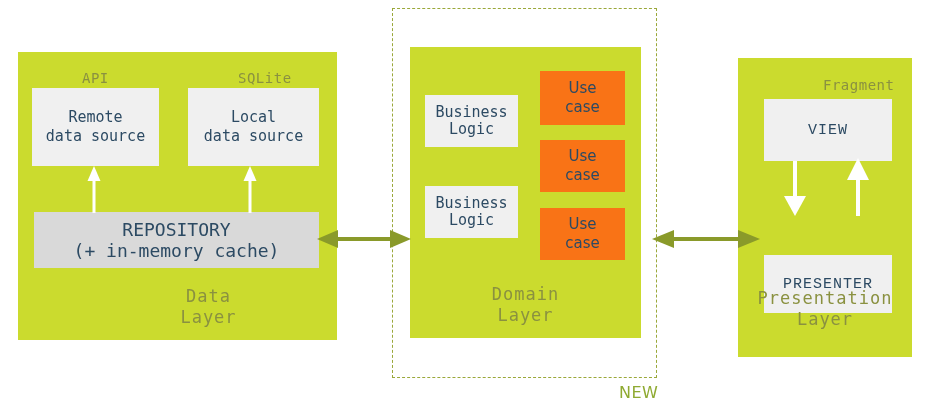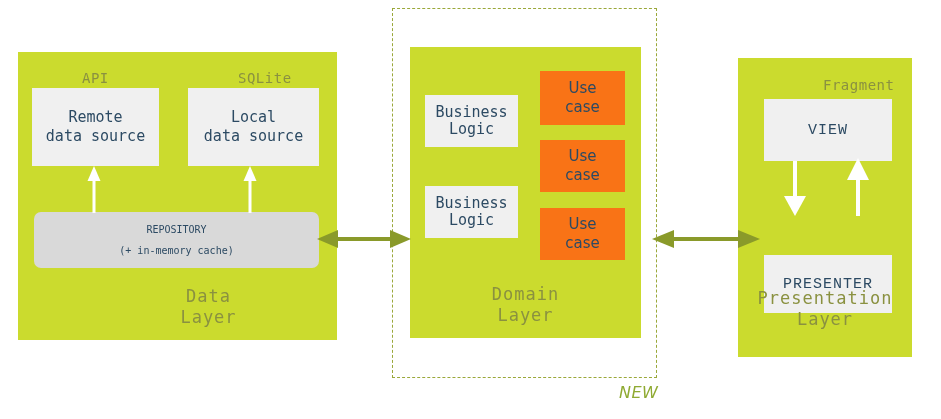--- a/index.html
+++ b/index.html
@@ -66,23 +66,22 @@
     align-items: center;
     justify-content: center;
     text-align: center;
     white-space: pre-line;
     font-family: "DejaVu Sans Mono", monospace;
     font-size: 15px;
     line-height: 19px;
   }
   .box.repo {
     background: #d9d9d9;
-    font-size: 10px;
+    font-size: 18px;
     line-height: 21px;
-    border-radius: 7px;
   }
   .box.usecase {
     background: #f97316;
     font-family: "DejaVu Sans", sans-serif;
     font-size: 15px;
     line-height: 19px;
   }
   .box.bl {
     font-size: 15px;
     line-height: 17px;
@@ -149,21 +148,21 @@
 
   <div class="box usecase" style="left:540px; top:140px; width:85px; height:52px;">Use
 case</div>
 
   <div class="box usecase" style="left:540px; top:208px; width:85px; height:52px;">Use
 case</div>
 
   <div class="layer-title" style="left:410px; top:284px; width:231px;">Domain
 Layer</div>
 
-  <div class="new-tag" style="left:619px; top:383px;font-style:italic;">NEW</div>
+  <div class="new-tag" style="left:619px; top:383px;">NEW</div>
 
   <div class="layer-panel" style="left:738px; top:58px; width:174px; height:299px;"></div>
 
   <div class="src-label" style="left:777px; top:77px;">Fragment</div>
 
   <div class="box plain-sans" style="left:764px; top:99px; width:128px; height:62px;">VIEW</div>
 
   <div class="box plain-sans" style="left:764px; top:214px; width:128px; height:58px;margin-top:41px;">PRESENTER</div>
 
   <div class="layer-title" style="left:730px; top:288px; width:190px;">Presentation

